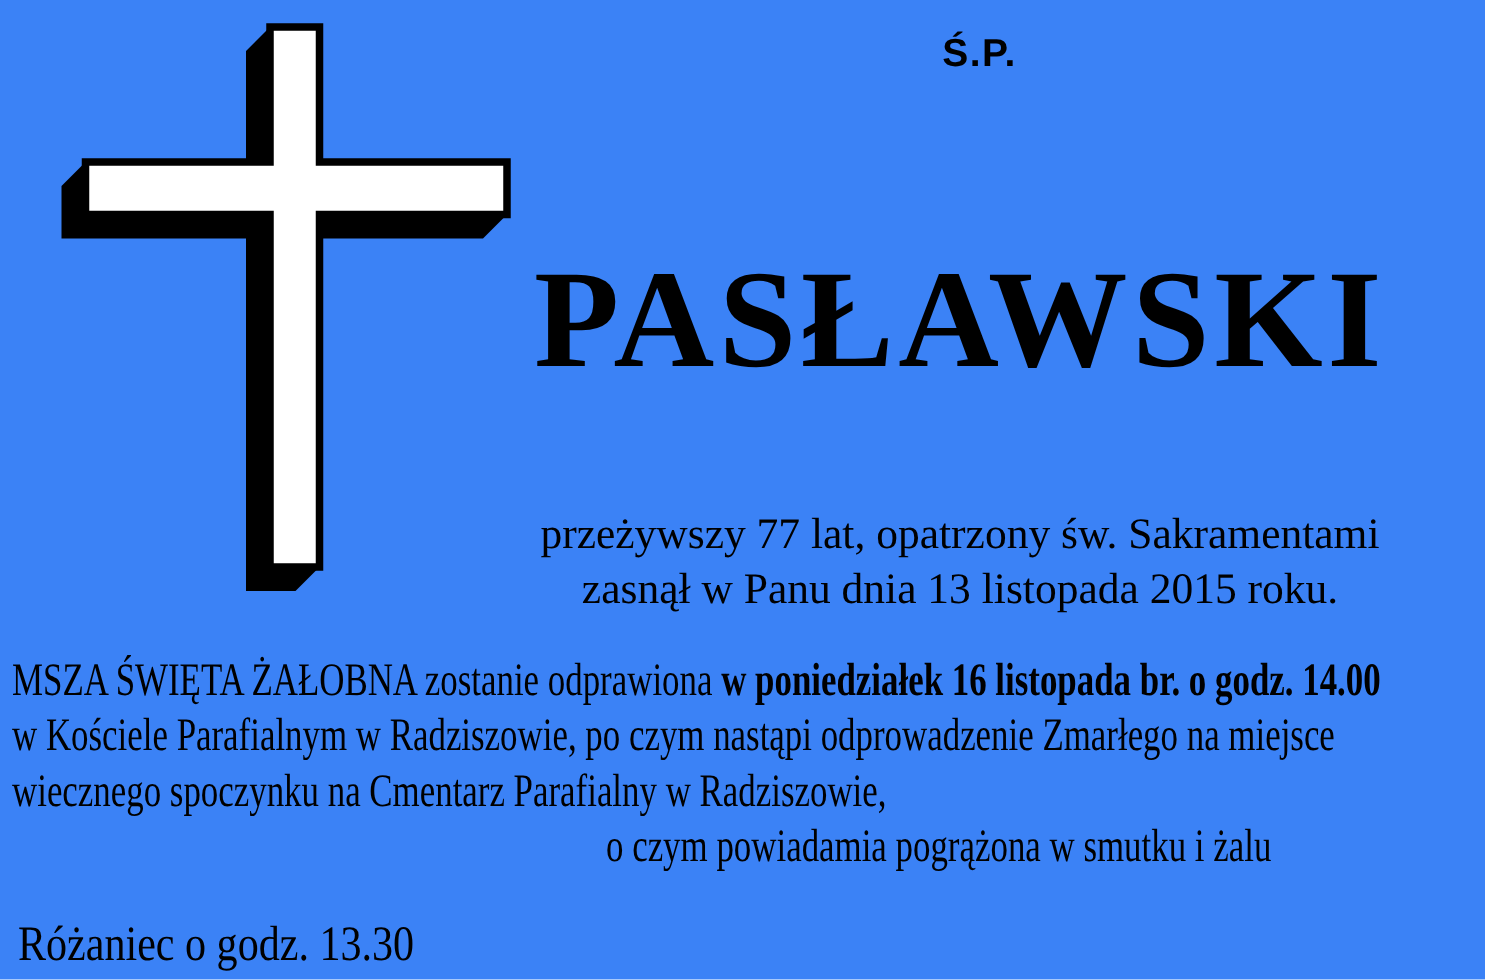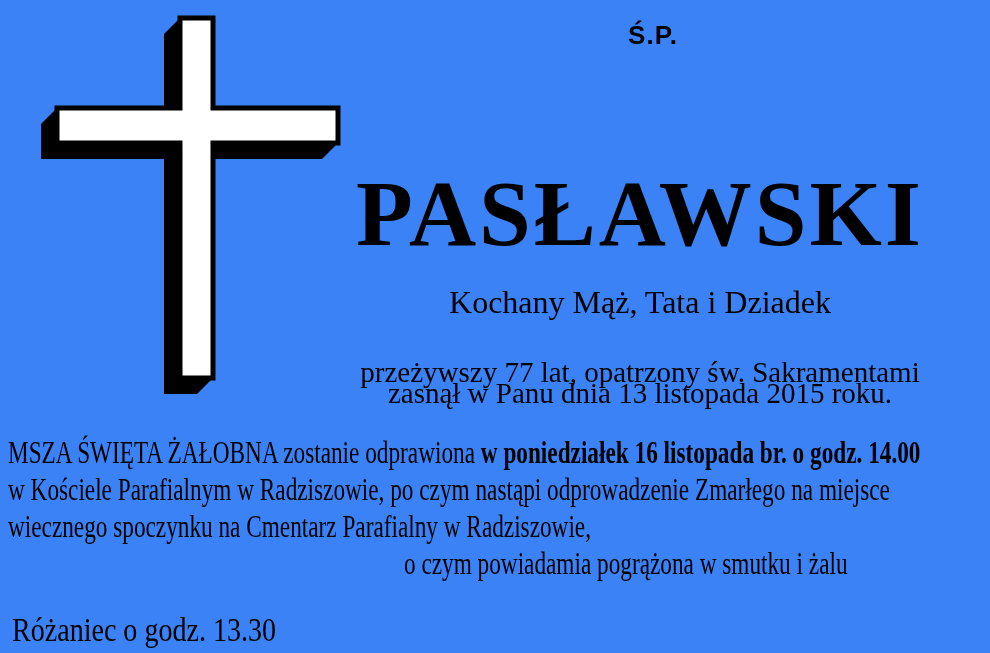--- a/index.html
+++ b/index.html
@@ -54,21 +54,21 @@
   .name2 { top: 166px; }
   .relation {
     top: 282px;
     font-size: 32px;
     line-height: 40px;
   }
   .life {
     font-size: 29px;
     line-height: 36px;
   }
-  .life1 { top: 354px; }
+  .life1 { top: 338px; }
   .life2 { top: 375px; }
 
   
   .mass {
     position: absolute;
     left: 8px;
     top: 434px;
     width: 1300px;
     font-size: 31px;
     line-height: 37px;
@@ -105,21 +105,20 @@
     <svg viewBox="0 0 330 392" xmlns="http://www.w3.org/2000/svg">
       <polygon points="144,26 160,10 193,10 193,100 318,100 318,135 302,151 193,151 193,370 177,386 144,386 144,151 21,151 21,116 37,100 144,100" fill="#000000"></polygon>
       <path class="cross-face" d="M160,10 H193 V100 H318 V135 H193 V370 H160 V135 H37 V100 H160 Z" fill="#ffffff"></path>
     </svg>
   </div>
 
   <div class="col sp">Ś.P.</div>
 
   <div class="col name-line name2">PASŁAWSKI</div>
 
-  <div class="col relation">Kochany Mąż, Tata i Dziadek</div>
   <div class="col life life1">przeżywszy 77 lat, opatrzony św. Sakramentami</div>
   <div class="col life life2">zasnął w Panu dnia 13 listopada 2015 roku.</div>
 
   <div class="mass">
     <div><span>MSZA ŚWIĘTA ŻAŁOBNA</span><span> zostanie odprawiona </span><span class="bold">w poniedziałek 16 listopada br. o godz. 14.00</span></div>
     <div>w Kościele Parafialnym w Radziszowie, po czym nastąpi odprowadzenie Zmarłego na miejsce</div>
     <div>wiecznego spoczynku na Cmentarz Parafialny w Radziszowie,</div>
     <div class="mass-line4">o czym powiadamia pogrążona w smutku i żalu</div>
   </div>
 

